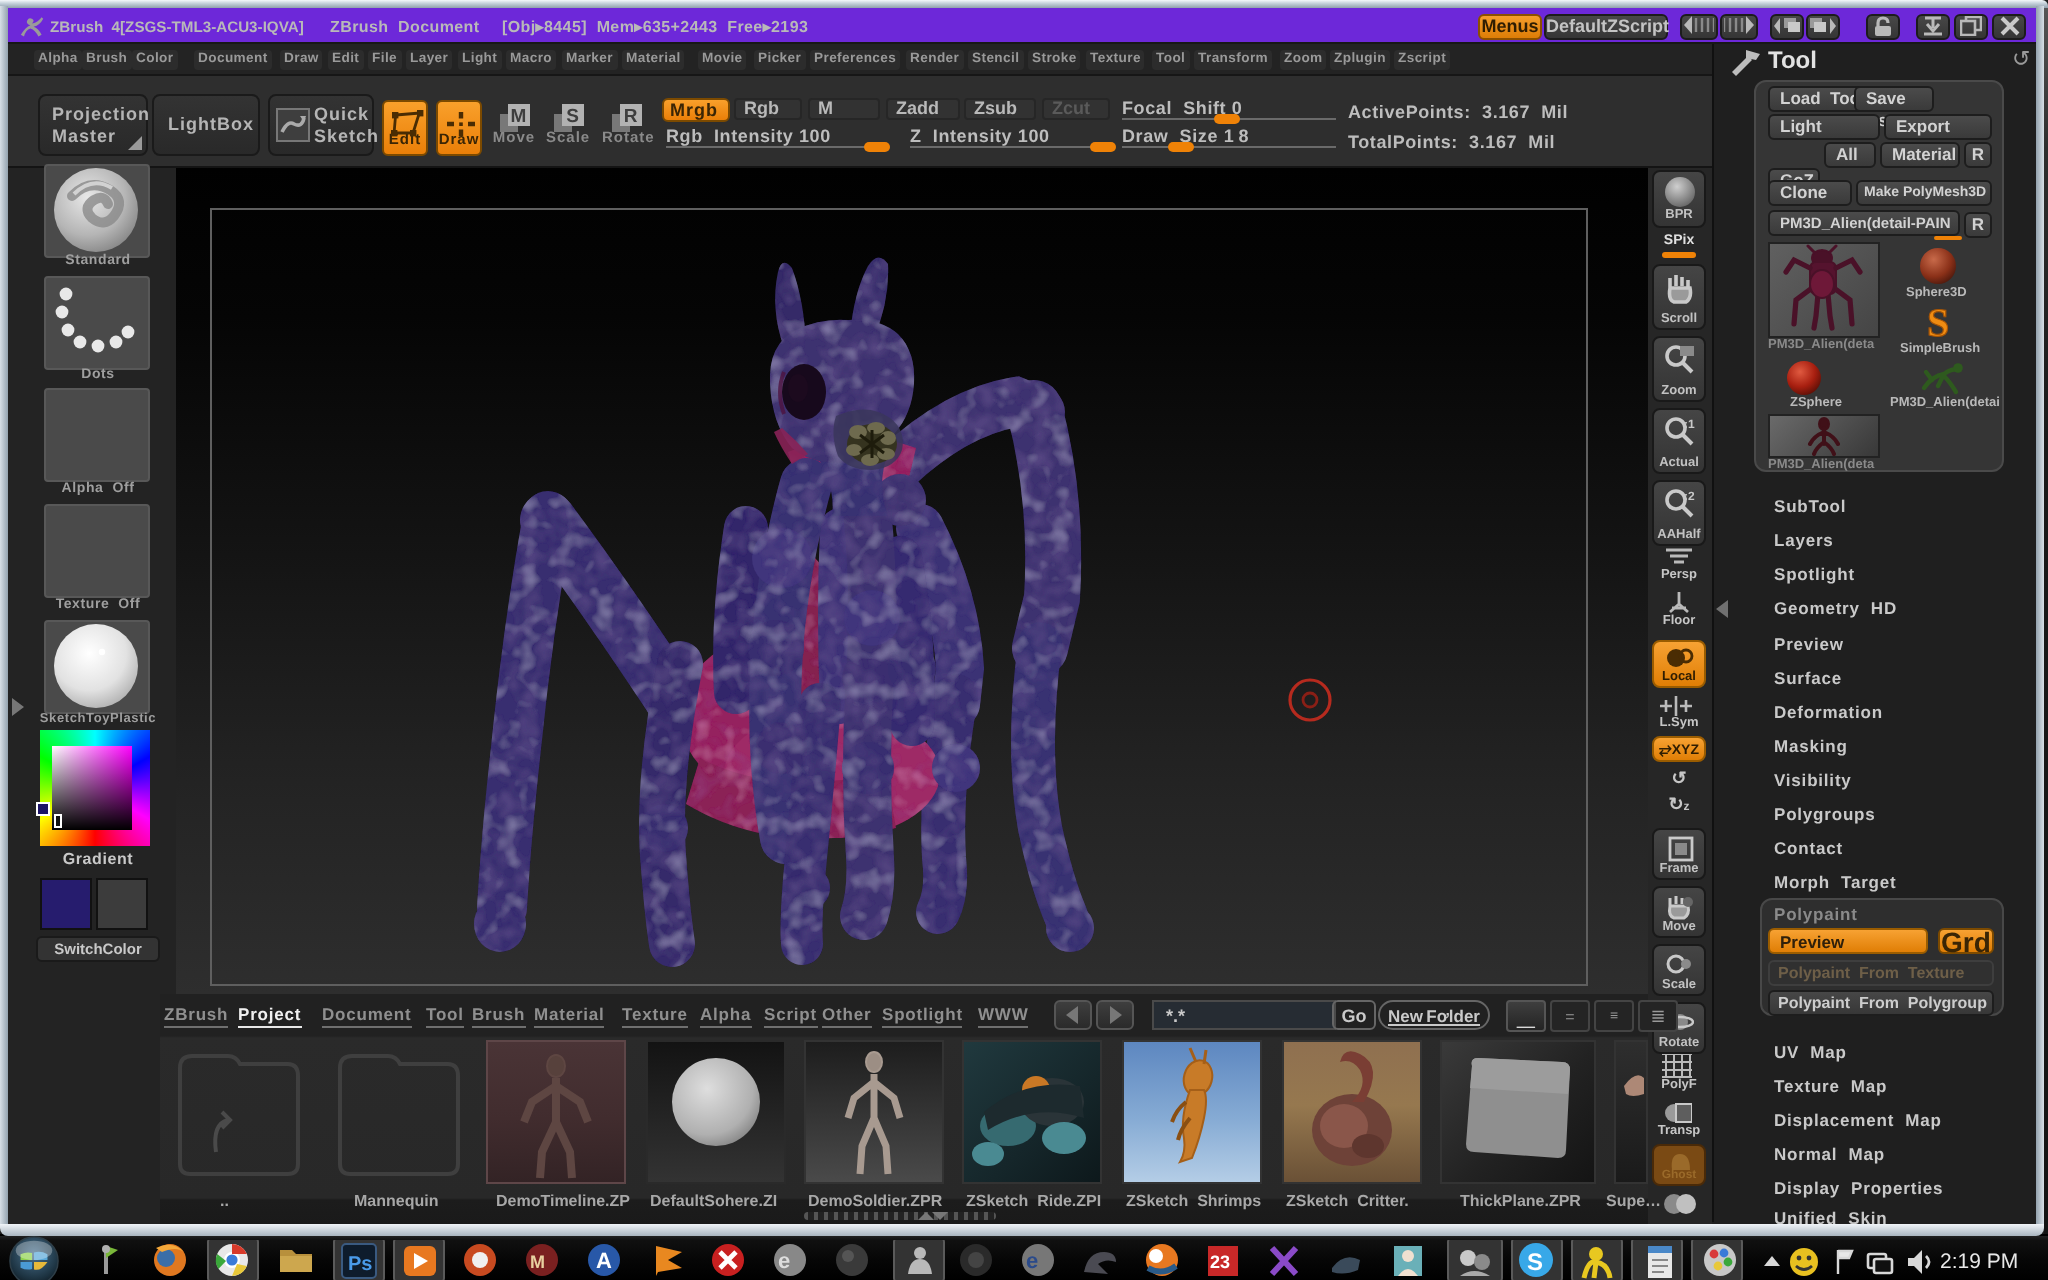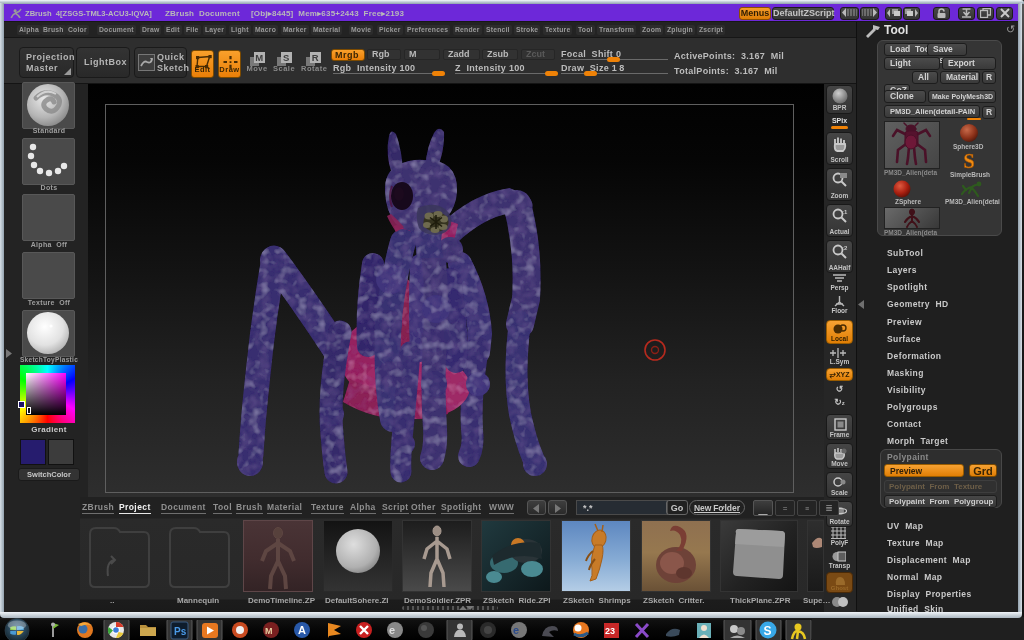--- a/index.html
+++ b/index.html
@@ -59,21 +59,21 @@
   border:1px solid #1d1d1d; color:#d2d2d2; font-size:8.5px; font-weight:bold; line-height:11px; padding-left:5px;}
 .sect { position:absolute; left:30px; color:#c9c9c9; font-size:8.5px; font-weight:bold; letter-spacing:0.4px; white-space:nowrap;}
 
 #bottomtray { top:497px; left:80px; width:744px; height:115px;
   background:linear-gradient(180deg,#212121 0px,#212121 21px,#2a2a2a 22px,#282828 102px,#1c1c1c 103px,#1a1a1a 100%); }
 .tab { position:absolute; top:5px; color:#8f8f8f; font-size:8.5px; font-weight:bold; letter-spacing:0.4px;
   border-bottom:1px solid #6f6f6f; padding-bottom:1px;}
 .bthumb { position:absolute; top:23px; height:72px; }
 .blab { position:absolute; top:99px; color:#a8a8a8; font-size:8px; font-weight:bold; white-space:nowrap; text-align:center;}
 
-#taskbar { top:617px; left:0; width:812px; height:23px; overflow:hidden; background:linear-gradient(180deg,#222222 0%,#101010 10%,#060606 55%,#000 100%); border-top:1px solid #000;}
+#taskbar { top:617px; left:0; width:1024px; height:23px; overflow:hidden; background:linear-gradient(180deg,#222222 0%,#101010 10%,#060606 55%,#000 100%); border-top:1px solid #000;}
 </style>
 </head>
 <body>
 <div id="root">
   <div class="abs" id="titlebar">
     <svg class="abs" style="left:8px;top:3px" width="16" height="12" viewBox="0 0 20 15">
       <path d="M3 13 Q6 8 9 7 Q6 6 7 4 Q8 2 10 3 Q12 4 10 6 Q14 5 16 2 L17 3 Q15 7 11 8 Q14 9 16 13 L14 14 Q12 10 9 9 Q6 10 5 14 Z" fill="#9a9a9a"></path>
     </svg>
     <span class="tseg" style="left:25px;font-size:7.6px;letter-spacing:0">ZBrush&nbsp; 4[ZSGS-TML3-ACU3-IQVA]</span>
     <span class="tseg" style="left:165px">ZBrush&nbsp; Document</span>
@@ -550,21 +550,21 @@
     <div class="sect" style="top:312px">Surface</div>
     <div class="sect" style="top:329px">Deformation</div>
     <div class="sect" style="top:346px">Masking</div>
     <div class="sect" style="top:363px">Visibility</div>
     <div class="sect" style="top:380px">Polygroups</div>
     <div class="sect" style="top:397px">Contact</div>
     <div class="sect" style="top:414px">Morph&nbsp; Target</div>
     <div class="abs" style="left:23px;top:427px;width:122px;height:59px;background:#2e2e2e;border:1px solid #484848;border-radius:6px"></div>
     <div class="sect" style="top:430px;color:#8a8a8a">Polypaint</div>
     <div class="abs" style="left:27px;top:442px;width:80px;height:13px;border-radius:3px;background:linear-gradient(180deg,#f7a233,#e07e05);border:1px solid #9a5c00;color:#30200a;font-size:8.5px;font-weight:bold;line-height:12px;padding-left:5px">Preview</div>
-    <div class="abs" style="left:112px;top:442px;width:28px;height:13px;border-radius:3px;background:linear-gradient(180deg,#f7a233,#e07e05);border:1px solid #7c4a00;color:#3a2505;font-size:11px;font-weight:bold;line-height:12px;text-align:center">Grd</div>
+    <div class="abs" style="left:112px;top:442px;width:28px;height:13px;border-radius:3px;background:linear-gradient(180deg,#f7a233,#e07e05);border:1px solid #7c4a00;color:#3a2505;font-size:14px;font-weight:bold;line-height:12px;text-align:center">Grd</div>
     <div class="abs" style="left:27px;top:458px;width:113px;height:13px;border-radius:3px;background:#303030;border:1px solid #3e3e3e;color:#6e5f48;font-size:8px;font-weight:bold;line-height:12px;padding-left:4px">Polypaint&nbsp; From&nbsp; Texture</div>
     <div class="abs" style="left:27px;top:473px;width:113px;height:13px;border-radius:3px;background:linear-gradient(180deg,#474747,#373737);border:1px solid #1d1d1d;color:#cdcdcd;font-size:8px;font-weight:bold;line-height:12px;padding-left:4px">Polypaint&nbsp; From&nbsp; Polygroup</div>
     <div class="sect" style="top:499px">UV&nbsp; Map</div>
     <div class="sect" style="top:516px">Texture&nbsp; Map</div>
     <div class="sect" style="top:533px">Displacement&nbsp; Map</div>
     <div class="sect" style="top:550px">Normal&nbsp; Map</div>
     <div class="sect" style="top:567px">Display&nbsp; Properties</div>
     <div class="sect" style="top:582px">Unified&nbsp; Skin</div>
     <svg class="abs" style="left:1px;top:278px" width="6" height="9">
         <path d="M6 0 L0 4.5 L6 9 Z" fill="#707070"></path>

